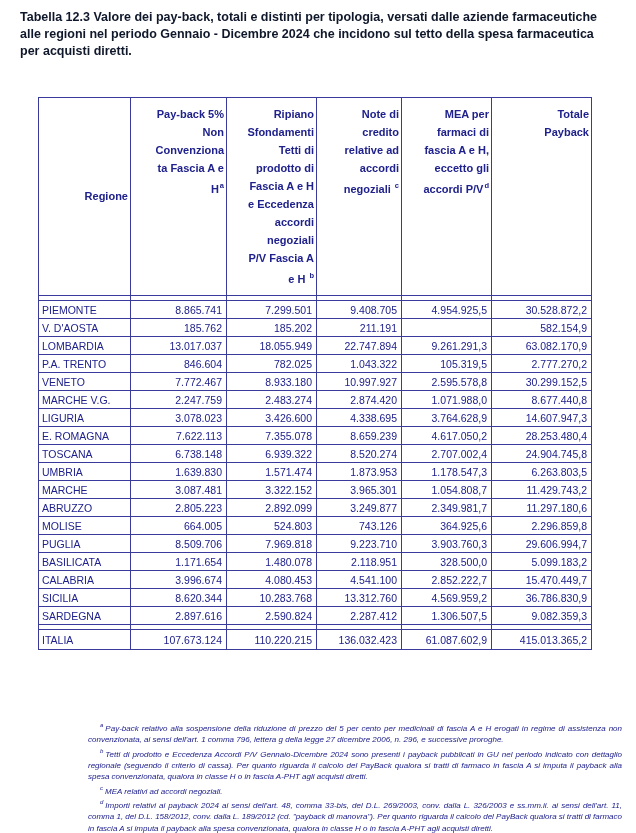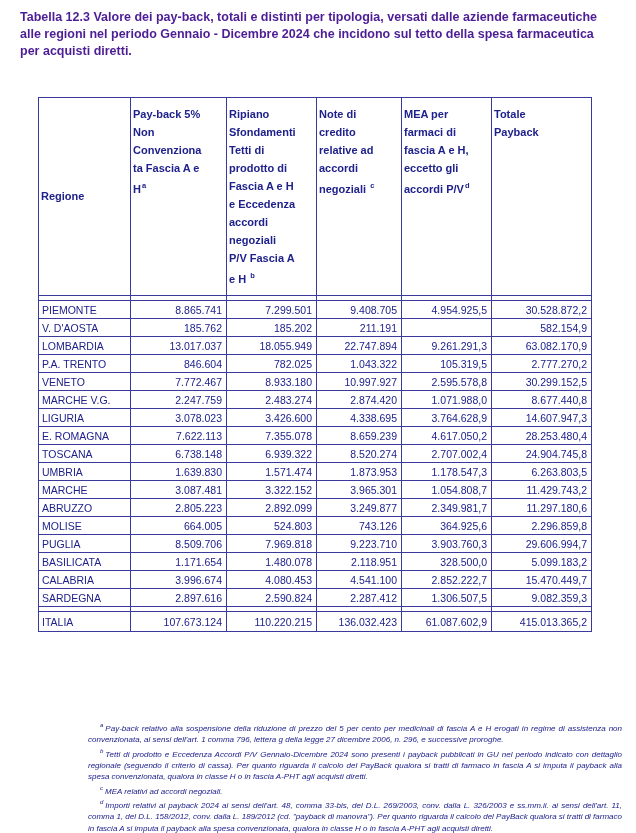--- a/index.html
+++ b/index.html
@@ -10,40 +10,40 @@
     font-family:"Liberation Sans", sans-serif;
     color:#1f218c;
     overflow:hidden;
     box-sizing:border-box;
   }
   .title{
     position:absolute;
     left:20px;top:9px;width:604px;
     font-size:12.5px;font-weight:bold;
     line-height:17px;
-    color:#4c1d95;
+    color:#0f172a;
     white-space:pre-line;
   }
   table.payback{
     position:absolute;
     left:38px;top:97px;
     border-collapse:collapse;
     table-layout:fixed;
     width:553px;
   }
   table.payback th, table.payback td{
     border:1px solid #3a3a9c;
     box-sizing:border-box;
     overflow:hidden;
   }
   thead th{
     font-size:11px;font-weight:bold;
     line-height:18px;
     vertical-align:top;
-    text-align:left;
+    text-align:right;
     padding:7px 2px 2px 2px;
     height:198px;
     white-space:pre-line;
   }
   thead th.region-head{vertical-align:middle;padding-top:0;}
   thead sup{font-size:7.5px;font-weight:bold;margin-left:1px;}
   tr.spacer td{height:5px;padding:0;border-top:1px solid #3a3a9c;border-bottom:1px solid #3a3a9c;}
   tbody td, tfoot td{
     font-size:10.5px;
     padding:2px 4px 2px 4px;
@@ -246,20 +246,28 @@
     </tr>
         <tr class="body-row">
       <td class="region">CALABRIA</td>
       <td class="num">3.996.674</td>
       <td class="num">4.080.453</td>
       <td class="num">4.541.100</td>
       <td class="num">2.852.222,7</td>
       <td class="num">15.470.449,7</td>
     </tr>
         <tr class="body-row">
+      <td class="region">SICILIA</td>
+      <td class="num">8.620.344</td>
+      <td class="num">10.283.768</td>
+      <td class="num">13.312.760</td>
+      <td class="num">4.569.959,2</td>
+      <td class="num">36.786.830,9</td>
+    </tr>
+        <tr class="body-row">
       <td class="region">SARDEGNA</td>
       <td class="num">2.897.616</td>
       <td class="num">2.590.824</td>
       <td class="num">2.287.412</td>
       <td class="num">1.306.507,5</td>
       <td class="num">9.082.359,3</td>
     </tr>
       </tbody>
     <tfoot>
       <tr class="spacer">

